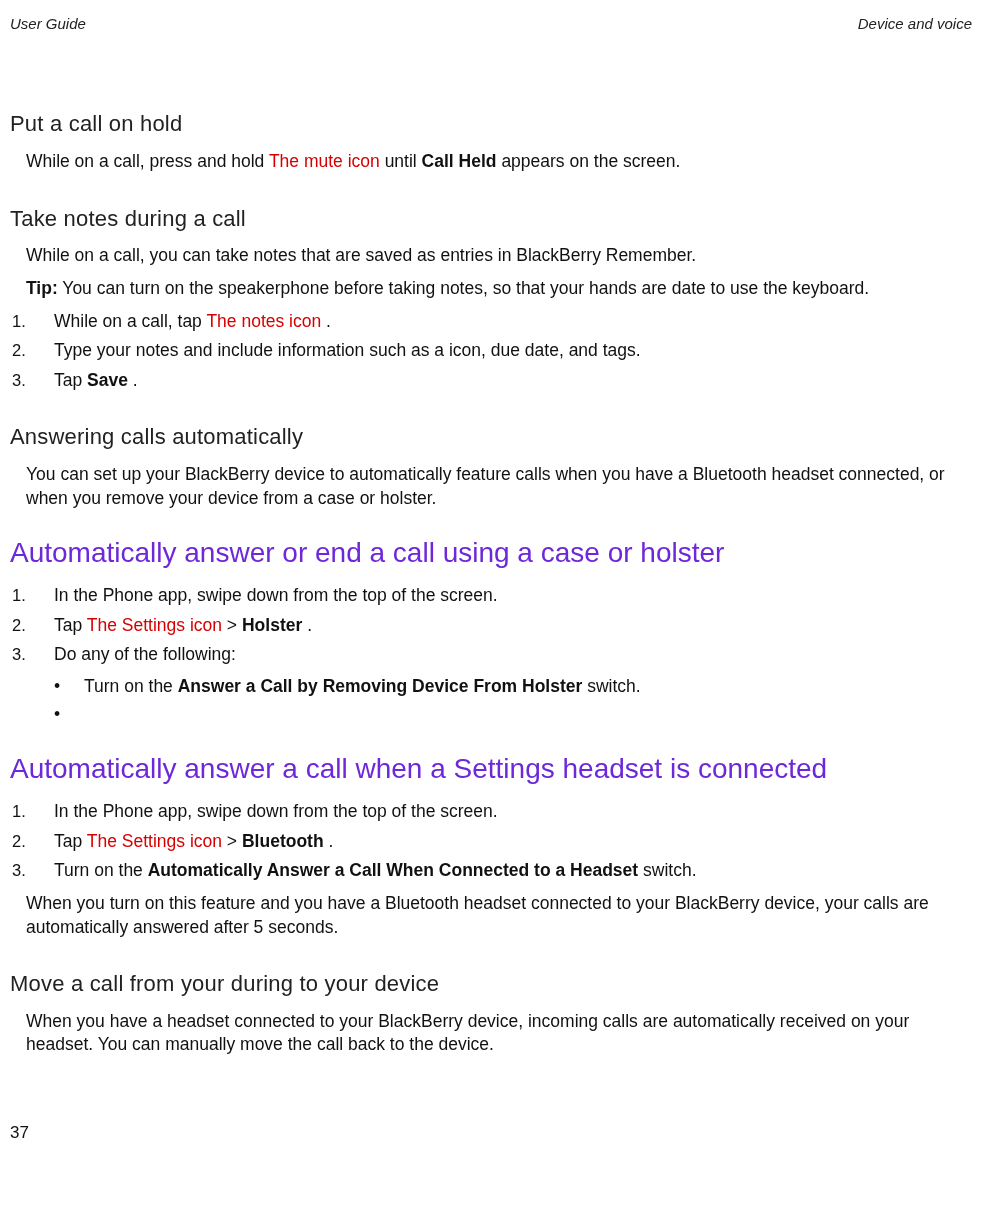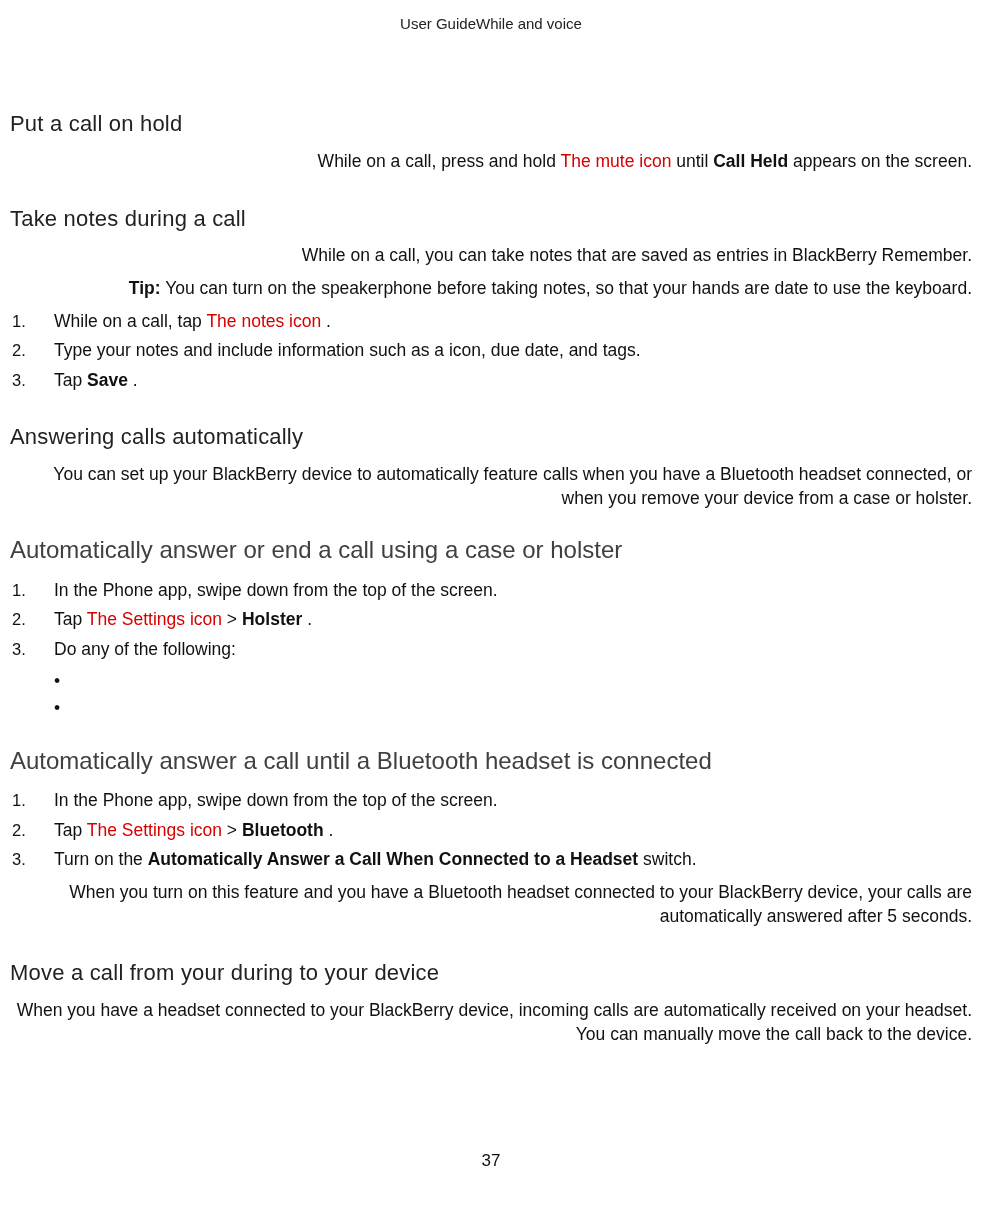--- a/index.html
+++ b/index.html
@@ -8,41 +8,42 @@
       background: #fff;
       color: #111;
       width: 982px;
       margin: 0 auto;
       padding: 14px 10px 20px 10px;
       font-size: 17.5px;
       line-height: 1.35;
     }
     .header-row {
       display: flex;
-      justify-content: center;
+      justify-content: space-between;
       font-size: 15px;
       color: #222;
       margin-bottom: 75px;
+      font-style: italic;
     }
     h2.main-h {
       font-weight: 400;
       font-size: 22px;
       color: #222;
       margin-top: 30px;
       margin-bottom: 11px;
       letter-spacing: 0.2px;
     }
     h3.sub-h {
       font-weight: 400;
-      font-size: 24px;
-      color: #404040;
+      font-size: 28px;
+      color: #6d28d9;
       margin-top: 24px;
       margin-bottom: 12px;
     }
-    p { margin: 9px 0; text-align: right; }
+    p { margin: 9px 16px; }
     b, strong { font-weight: 700; }
     .red-icon { color: #d60000; }
     ol.numlist {
       list-style: none;
       margin-top: 8px;
       margin-bottom: 8px;
     }
     ol.numlist > li {
       display: flex;
       margin-bottom: 6px;
@@ -62,31 +63,31 @@
       padding-left: 44px;
     }
     ul.bullets > li {
       display: flex;
       margin-bottom: 4px;
     }
     ul.bullets > li > .dot {
       min-width: 30px;
     }
     .page-num {
-      text-align: center;
+      text-align: left;
       font-size: 17px;
-      margin-top: 104px;
+      margin-top: 65px;
     }
   </style>
 </head>
 <body>
 
 <div class="header-row">
   <span>User Guide</span>
-  <span>While and voice</span>
+  <span>Device and voice</span>
 </div>
 
 <h2 class="main-h">Put a call on hold</h2>
 <p>
   <span>While on a call, press and hold </span>
   <span class="red-icon">The mute icon</span>
   <span> until </span>
   <b>Call Held</b>
   <span> appears on the screen.</span>
 </p>
@@ -140,27 +141,32 @@
     </span>
   </li>
   <li>
     <span class="num">3.</span>
     <span class="txt">Do any of the following:</span>
   </li>
 </ol>
 <ul class="bullets">
   <li>
     <span class="dot">•</span>
+    <span>
+      <span>Turn on the </span>
+      <b>Answer a Call by Removing Device From Holster</b>
+      <span> switch.</span>
+    </span>
   </li>
   <li>
     <span class="dot">•</span>
   </li>
 </ul>
 
-<h3 class="sub-h">Automatically answer a call until a Bluetooth headset is connected</h3>
+<h3 class="sub-h">Automatically answer a call when a Settings headset is connected</h3>
 <ol class="numlist">
   <li>
     <span class="num">1.</span>
     <span class="txt">In the Phone app, swipe down from the top of the screen.</span>
   </li>
   <li>
     <span class="num">2.</span>
     <span class="txt">
       <span>Tap </span>
       <span class="red-icon">The Settings icon</span>

